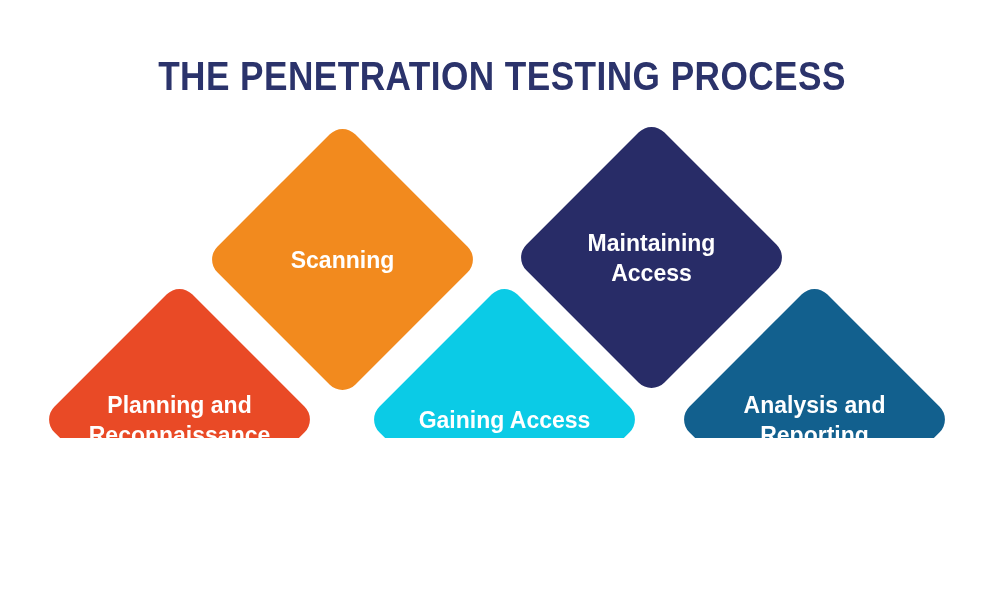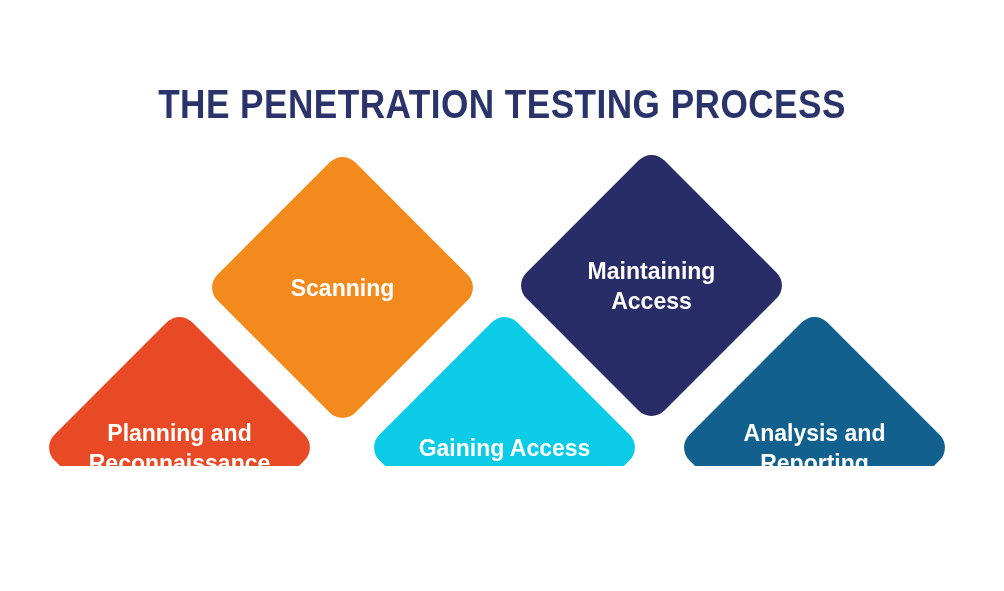--- a/index.html
+++ b/index.html
@@ -7,21 +7,20 @@
     padding: 0;
     background: #ffffff;
   }
   .canvas {
     position: relative;
     width: 1004px;
     height: 438px;
     background: #ffffff;
     overflow: hidden;
     font-family: "Liberation Sans", sans-serif;
-    margin-top: 28px;
   }
   .title {
     position: absolute;
     top: 28px;
     left: 0;
     width: 100%;
     text-align: center;
     font-size: 40px;
     line-height: 42px;
     font-weight: bold;

